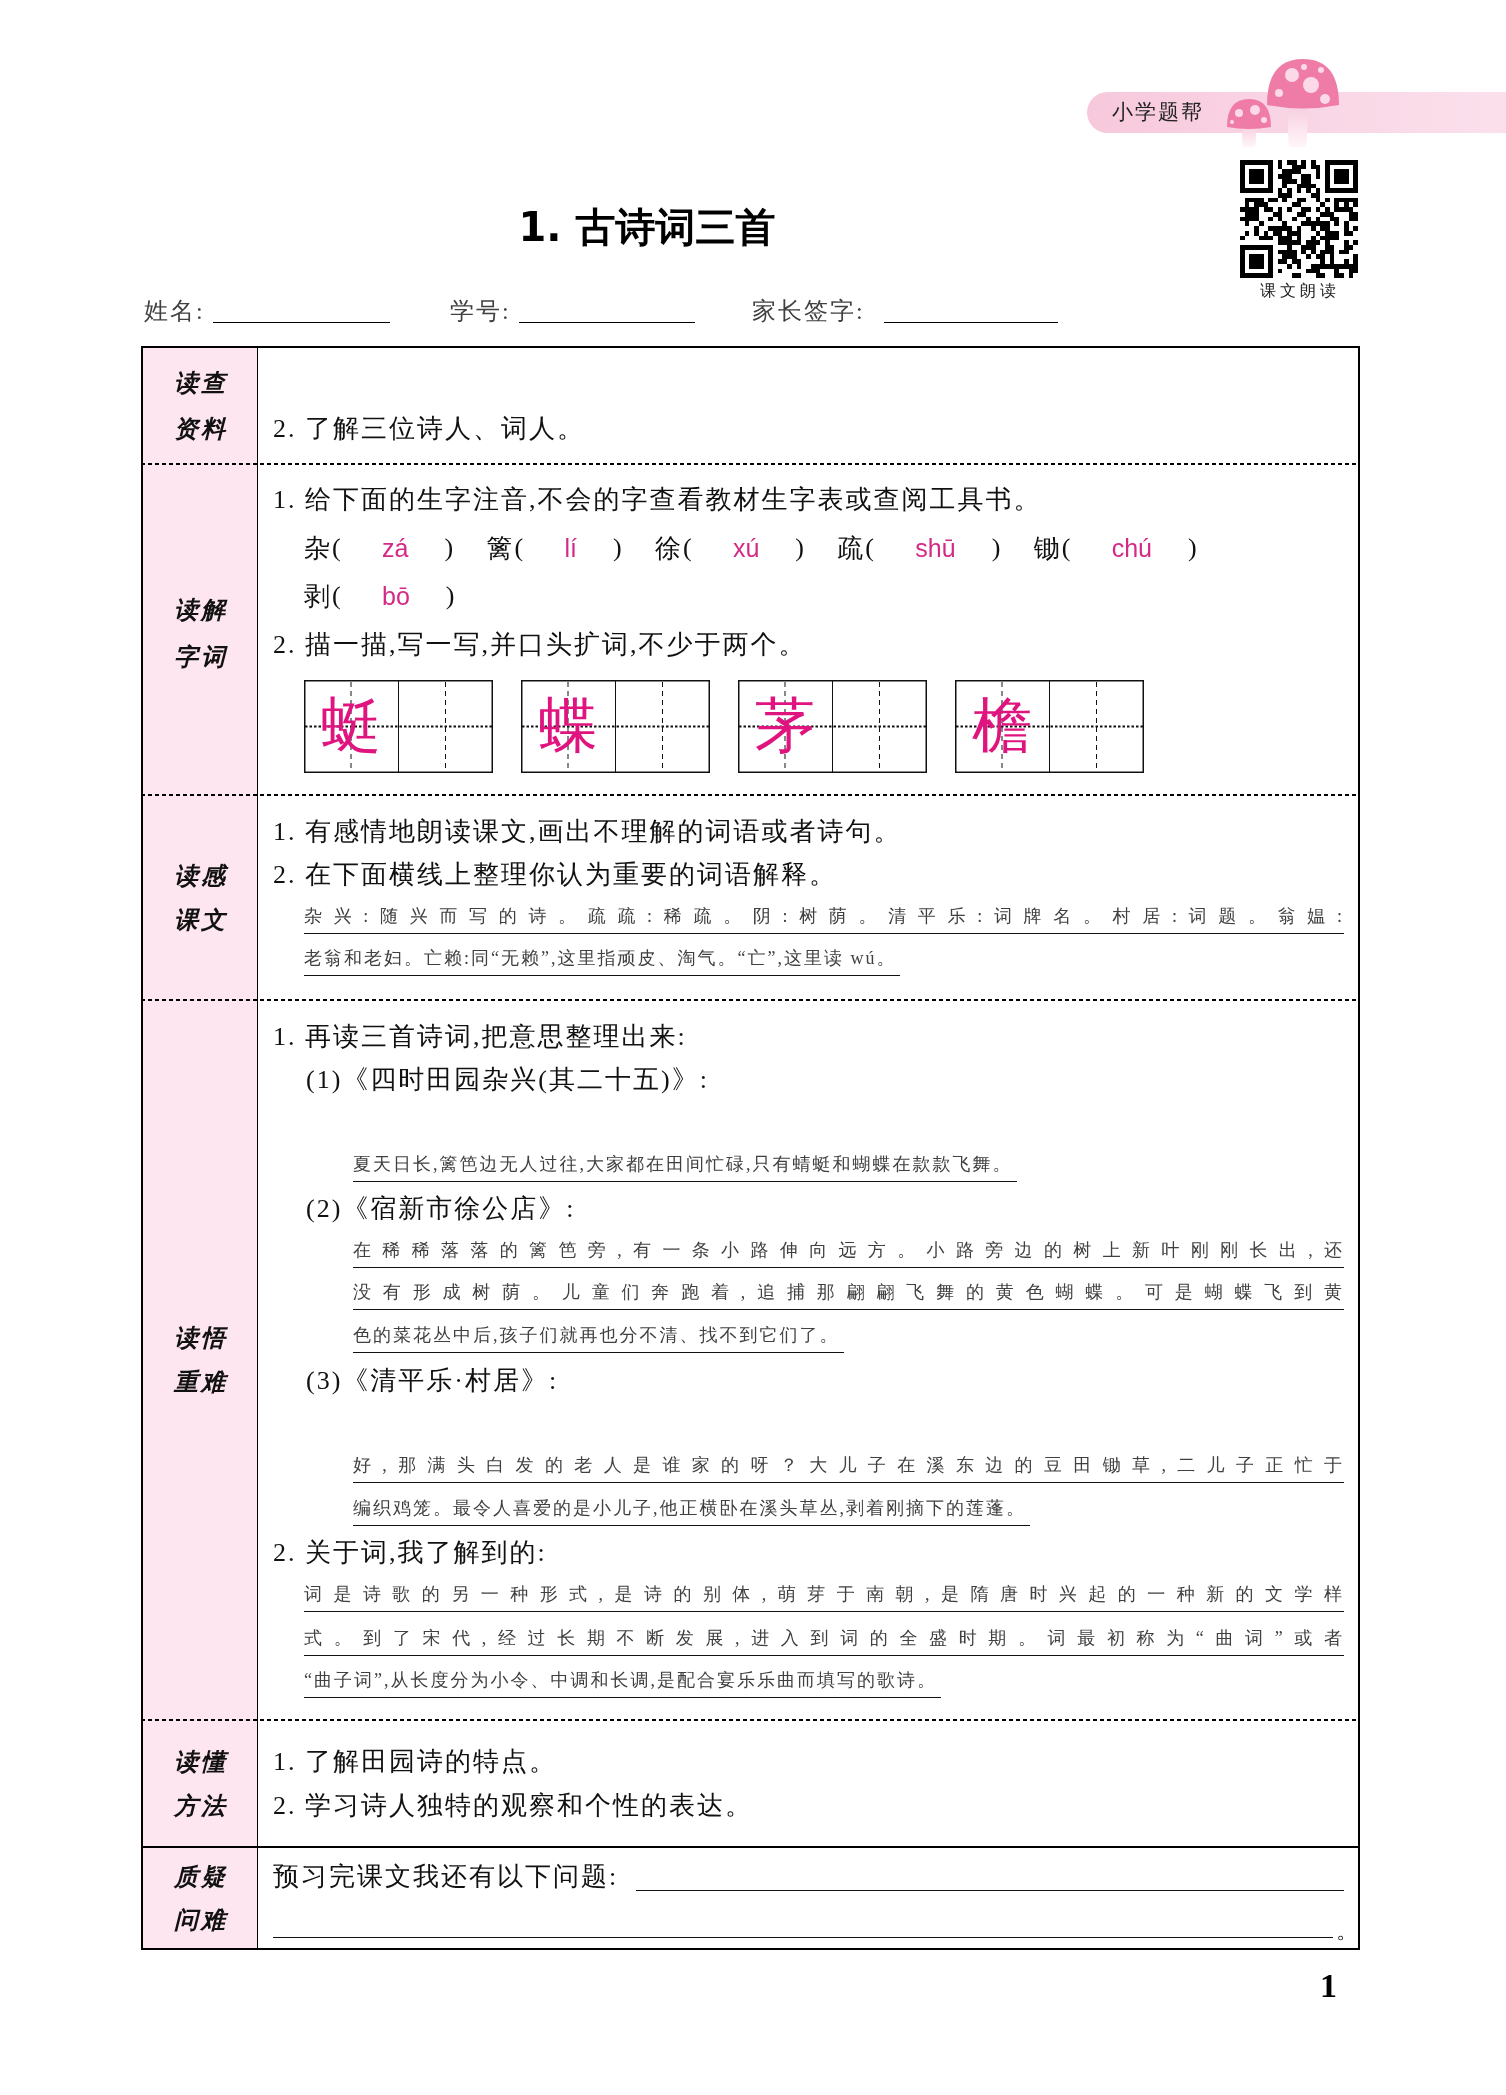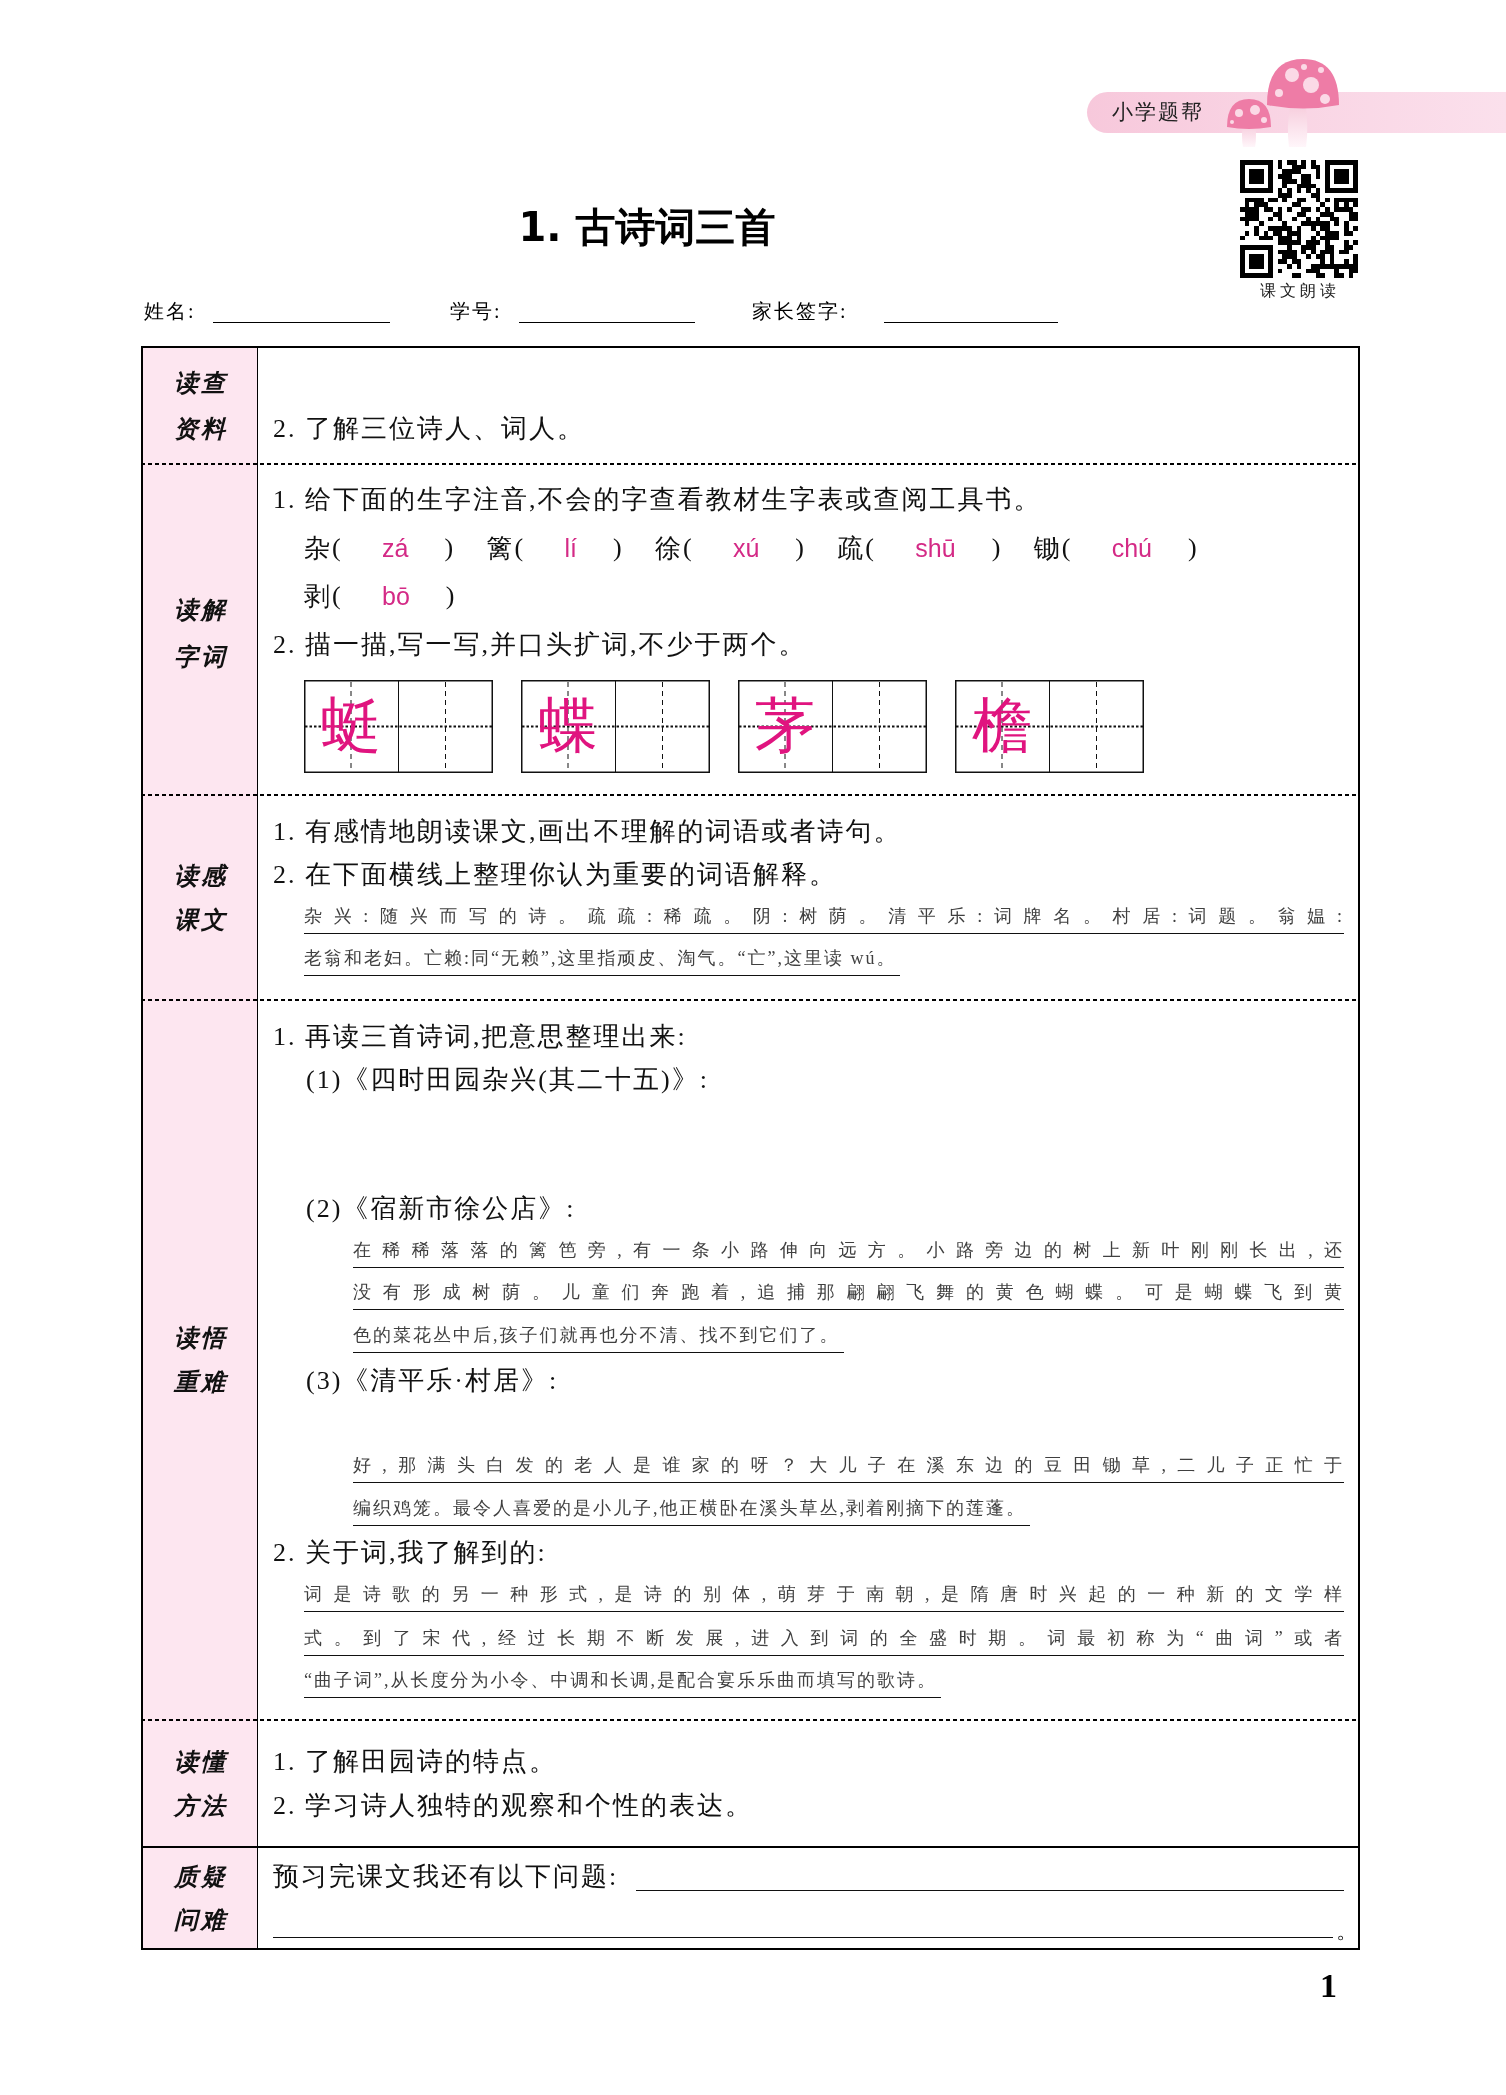--- a/index.html
+++ b/index.html
@@ -26,21 +26,21 @@
     position: absolute; left: 1230px; top: 279px; width: 140px; height: 24px; line-height: 24px;
     text-align: center; font-size: 16px; letter-spacing: 4px; color: #222;
   }
 
   
   .title {
     position: absolute; left: 0; top: 202px; width: 1294px; height: 50px; line-height: 50px;
     text-align: center; font-family: "DejaVu Sans", sans-serif; font-weight: bold; font-size: 40px; color: #000;
   }
   .field-label {
-    position: absolute; top: 295px; height: 32px; line-height: 32px; font-size: 20px; letter-spacing: 2px; color: #000000;
+    position: absolute; top: 295px; height: 32px; line-height: 32px; font-size: 24px; letter-spacing: 2px; color: #404040;
   }
   .field-line { position: absolute; top: 322px; height: 0; border-top: 1.5px solid #000; }
 
   
   .table { position: absolute; left: 141px; top: 346px; width: 1219px; height: 1604px; }
   .frame { position: absolute; left: 0; top: 0; right: 0; bottom: 0; border: 2px solid #000; pointer-events: none; box-sizing: border-box; }
   .label-col { position: absolute; left: 0; top: 0; bottom: 0; width: 117px; background: #fde6f0; }
   .col-divider { position: absolute; left: 116px; top: 0; bottom: 0; width: 0; border-left: 1.5px solid #000; }
   .row { position: absolute; left: 0; right: 0; }
   .lb {
@@ -252,20 +252,21 @@
   </div>
   <div class="sep dashed" style="top:653px"></div>
 
   <div class="row" style="top:654px;height:720px">
     <div class="lb" style="top:318px">读悟</div>
     <div class="lb" style="top:362px">重难</div>
     <div class="content">
       <div class="ln" style="top:17px;left:15px">1. 再读三首诗词,把意思整理出来:</div>
 
       <div class="ln" style="top:60px;left:48px">(1)《四时田园杂兴(其二十五)》:</div>
+      <div class="ans" style="top:147px;left:95px">夏天日长,篱笆边无人过往,大家都在田间忙碌,只有蜻蜓和蝴蝶在款款飞舞。</div>
 
       <div class="ln" style="top:189px;left:48px">(2)《宿新市徐公店》:</div>
       <div class="ans full w991" style="top:233px;left:95px">在稀稀落落的篱笆旁,有一条小路伸向远方。小路旁边的树上新叶刚刚长出,还</div>
       <div class="ans full w991" style="top:275px;left:95px">没有形成树荫。儿童们奔跑着,追捕那翩翩飞舞的黄色蝴蝶。可是蝴蝶飞到黄</div>
       <div class="ans" style="top:318px;left:95px">色的菜花丛中后,孩子们就再也分不清、找不到它们了。</div>
 
       <div class="ln" style="top:361px;left:48px">(3)《清平乐·村居》:</div>
       <div class="ans full w991" style="top:448px;left:95px">好,那满头白发的老人是谁家的呀？大儿子在溪东边的豆田锄草,二儿子正忙于</div>
       <div class="ans" style="top:491px;left:95px">编织鸡笼。最令人喜爱的是小儿子,他正横卧在溪头草丛,剥着刚摘下的莲蓬。</div>
 

